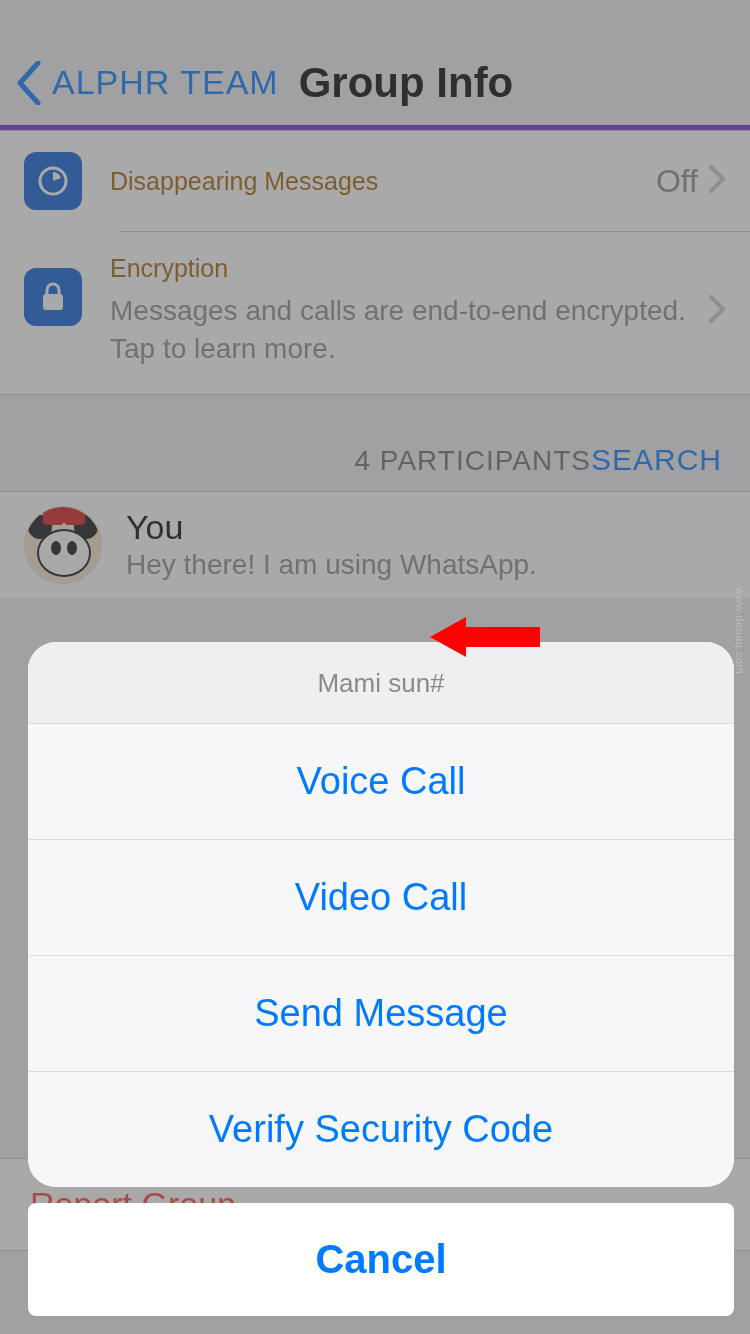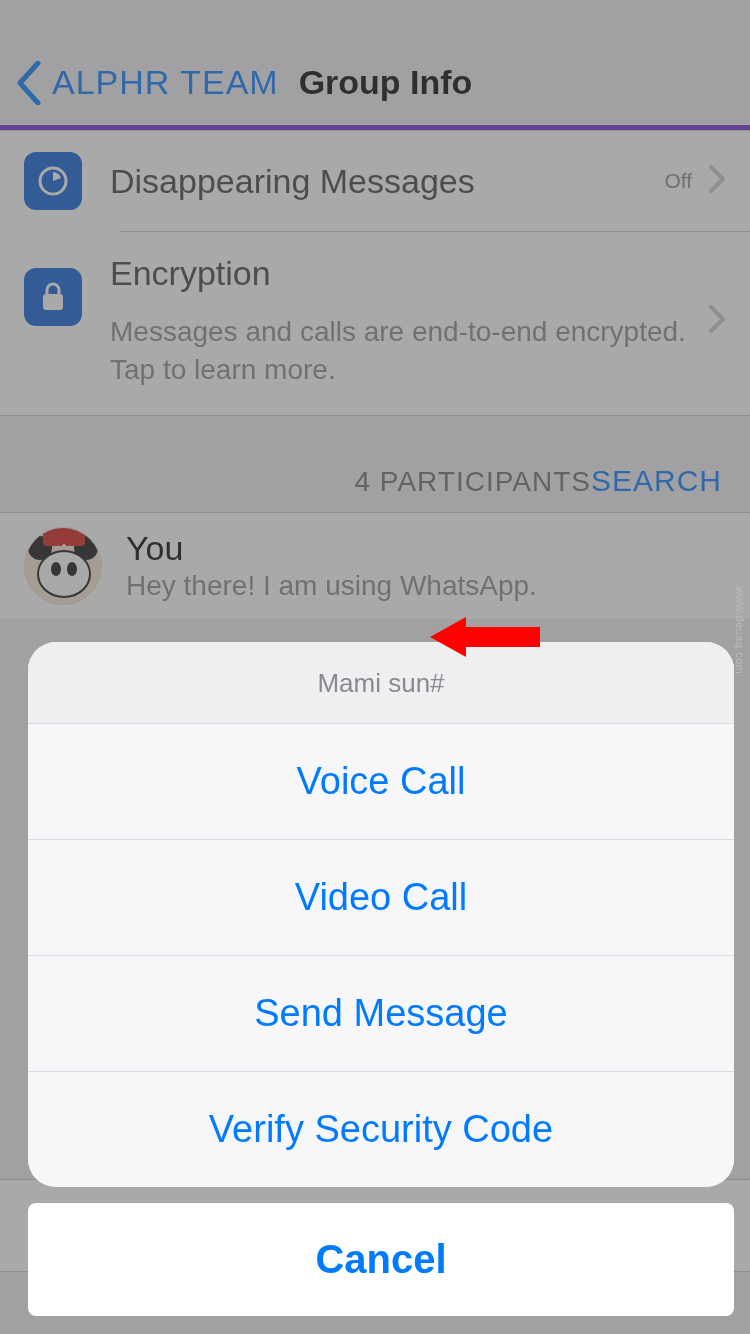--- a/index.html
+++ b/index.html
@@ -31,42 +31,42 @@
   .back-chevron svg { display:block; }
   .back-label {
     color: #007aff;
     font-size: 34px;
     font-weight: 400;
     letter-spacing: 1px;
     margin-right: 20px;
   }
   .nav-title {
     color: #000;
-    font-size: 34px;
+    font-size: 42px;
     font-weight: 600;
   }
   .list {
     background: #fff;
   }
   .row1 {
     display:flex; align-items:center;
     padding: 20px 24px;
     min-height: 100px;
   }
   .icon-sq {
     width: 58px; height:58px; border-radius:12px;
     display:flex;align-items:center;justify-content:center;
     flex-shrink:0;
   }
   .icon-timer { background:#0a5dd6; }
   .icon-lock { background:#0a5dd6; }
   .row1 .content { flex:1; margin-left: 28px; }
-  .row1 .title { font-size: 34px; color:#404040; }
-  .row1 .sub { font-size: 28px; color:#8a8a8e; margin-top:20px; line-height:1.35; }
-  .row1 .value { font-size: 21px; color:#8a8a8e; margin-right:16px; }
+  .row1 .title { font-size: 25px; color:#a16207; }
+  .row1 .sub { font-size: 28px; color:#8a8a8e; margin-top:9px; line-height:1.35; }
+  .row1 .value { font-size: 32px; color:#8a8a8e; margin-right:10px; }
   .chev-right { color:#c7c7cc; }
   .sep { height:1px; background:#c8c7cc; margin-left: 120px; }
   .sep-full { height:1px; background:#c8c7cc; }
 
   .section-header {
     display:flex; justify-content:flex-end; align-items:flex-end;
     padding: 48px 28px 14px 28px;
     font-size: 28px;
     color:#6d6d72;
     letter-spacing:1px;

